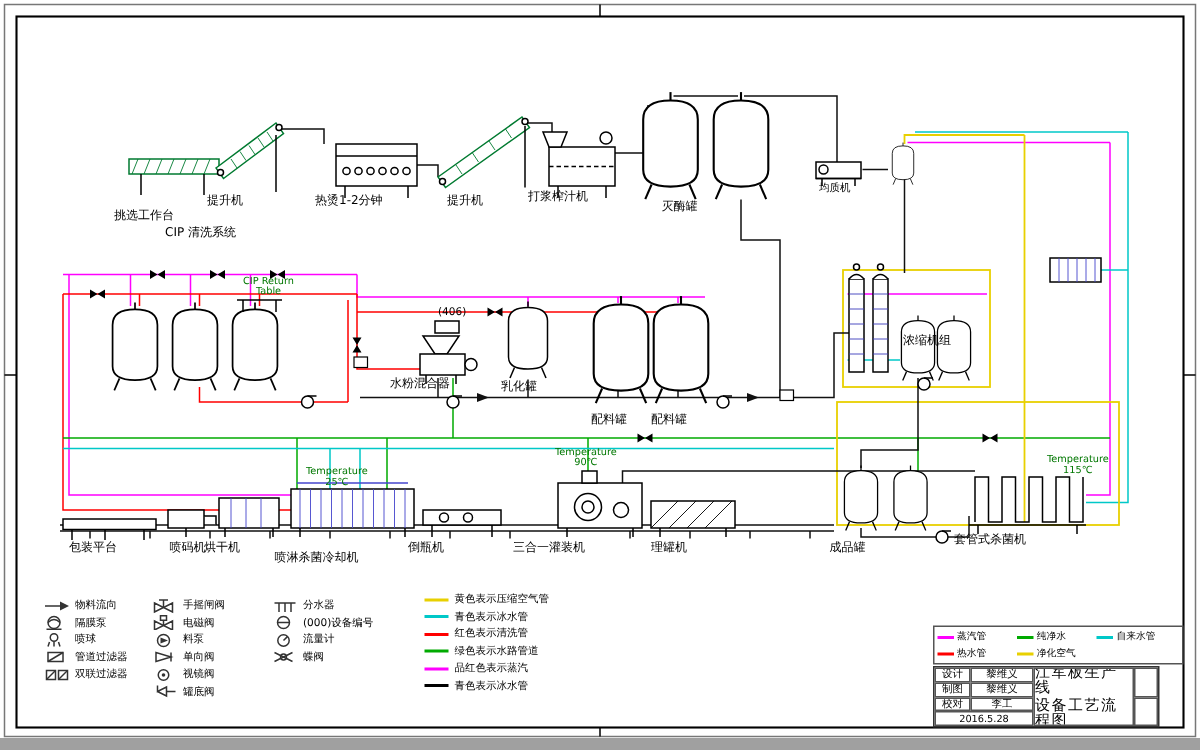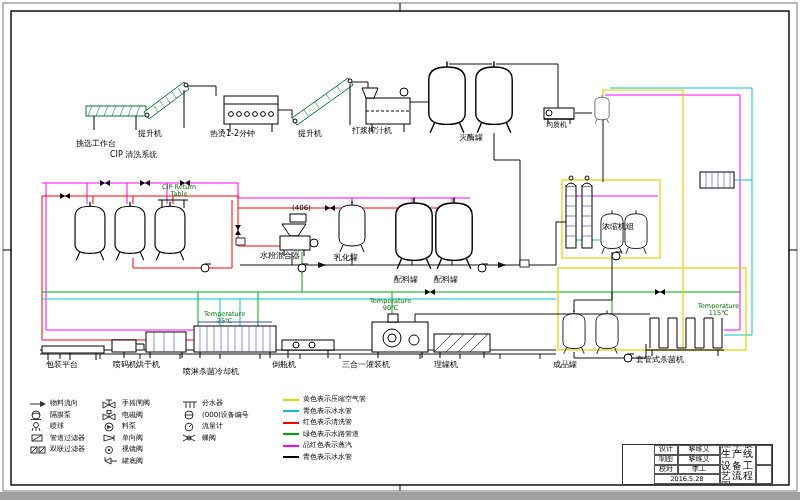--- a/index.html
+++ b/index.html
@@ -21,21 +21,21 @@
   .leg-row svg{position:static;flex:0 0 auto;}
   .leg-row span{font-size:7px;color:#000;line-height:1;white-space:nowrap;}
   
   .plegend{position:absolute;left:622px;top:417px;width:167px;height:26px;border:1px solid #555;
            display:flex;flex-wrap:wrap;align-content:center;padding:1px 2px;box-sizing:border-box;}
   .pl-item{display:flex;align-items:center;gap:2px;width:33%;height:11px;}
   .pl-dash{width:11px;height:2px;background:#000;flex:0 0 auto;}
   .pl-item span{font-size:6.5px;line-height:1;color:#000;white-space:nowrap;}
   
   .tblock{position:absolute;left:622px;top:444px;width:151px;height:41px;border:1px solid #333;
-          display:grid;grid-template-columns:24px 42px 1fr 16px;grid-template-rows:repeat(4,1fr);box-sizing:border-box;padding-left:31px;}
+          display:grid;grid-template-columns:24px 42px 1fr 16px;grid-template-rows:repeat(4,1fr);box-sizing:border-box;}
   .tb-cell{border:0.5px solid #555;font-size:7px;display:flex;align-items:center;justify-content:center;
            overflow:hidden;color:#000;line-height:1;}
   .tb-title{grid-column:3;grid-row:1 / span 4;flex-direction:column;font-size:10px;letter-spacing:1px;gap:2px;}
   .tb-side1{grid-column:4;grid-row:1 / span 2;}
   .tb-side2{grid-column:4;grid-row:3 / span 2;}
   .tb-date{grid-column:1 / span 2;grid-row:4;font-size:6.5px;}
   .edgebar{position:absolute;left:0;top:492px;width:800px;height:8px;background:#a0a0a0;}
 </style>
 </head>
 <body>
@@ -283,21 +283,21 @@
     <polygon points="318,262 326,265 318,268"></polygon>
     <polygon points="498,262 506,265 498,268"></polygon>
   </g>
 </svg>
 
 <span class="lbl" style="left:76px;top:140px">挑选工作台</span>
 <span class="lbl" style="left:138px;top:130px">提升机</span>
 <span class="lbl" style="left:210px;top:130px">热烫1-2分钟</span>
 <span class="lbl" style="left:298px;top:130px">提升机</span>
 <span class="lbl" style="left:352px;top:127px">打浆榨汁机</span>
-<span class="lbl" style="left:459px;top:134px">灭酶罐</span>
+<span class="lbl" style="left:441px;top:134px">灭酶罐</span>
 <span class="lbl lbl-sm" style="left:546px;top:122px">均质机</span>
 <span class="lbl" style="left:110px;top:151px">CIP 清洗系统</span>
 <span class="lbl lbl-sm" style="left:292px;top:205px">(406)</span>
 <span class="lbl" style="left:260px;top:252px">水粉混合器</span>
 <span class="lbl" style="left:334px;top:254px">乳化罐</span>
 <span class="lbl" style="left:394px;top:276px">配料罐</span>
 <span class="lbl" style="left:434px;top:276px">配料罐</span>
 <span class="lbl" style="left:602px;top:223px">浓缩机组</span>
 <span class="lbl" style="left:46px;top:361px">包装平台</span>
 <span class="lbl" style="left:113px;top:361px">喷码机</span>
@@ -463,20 +463,42 @@
   </div>
   <div class="leg-row">
     <svg width="17" height="10">
           <path d="M1,2 L13,8 M1,8 L13,2" stroke="#333" fill="none"></path>
           <circle cx="7" cy="5" r="2" fill="none" stroke="#333"></circle>
         </svg>
     <span>蝶阀</span>
   </div>
 </div>
 
+<div class="plegend">
+  <span class="pl-item">
+        <i class="pl-dash" style="background: rgb(255, 0, 255);"></i>
+        <span>蒸汽管</span>
+      </span>
+  <span class="pl-item">
+        <i class="pl-dash" style="background: rgb(0, 170, 0);"></i>
+        <span>纯净水</span>
+      </span>
+  <span class="pl-item">
+        <i class="pl-dash" style="background: rgb(0, 200, 200);"></i>
+        <span>自来水管</span>
+      </span>
+  <span class="pl-item">
+        <i class="pl-dash" style="background: rgb(255, 0, 0);"></i>
+        <span>热水管</span>
+      </span>
+  <span class="pl-item">
+        <i class="pl-dash" style="background: rgb(232, 208, 0);"></i>
+        <span>净化空气</span>
+      </span>
+</div>
 
 <div class="tblock">
   <div class="tb-cell" style="grid-column:1;grid-row:1">设计</div>
   <div class="tb-cell" style="grid-column:2;grid-row:1">黎维义</div>
   <div class="tb-cell" style="grid-column:1;grid-row:2">制图</div>
   <div class="tb-cell" style="grid-column:2;grid-row:2">黎维义</div>
   <div class="tb-cell" style="grid-column:1;grid-row:3">校对</div>
   <div class="tb-cell" style="grid-column:2;grid-row:3">李工</div>
   <div class="tb-cell tb-date">2016.5.28</div>
   <div class="tb-cell tb-title">

